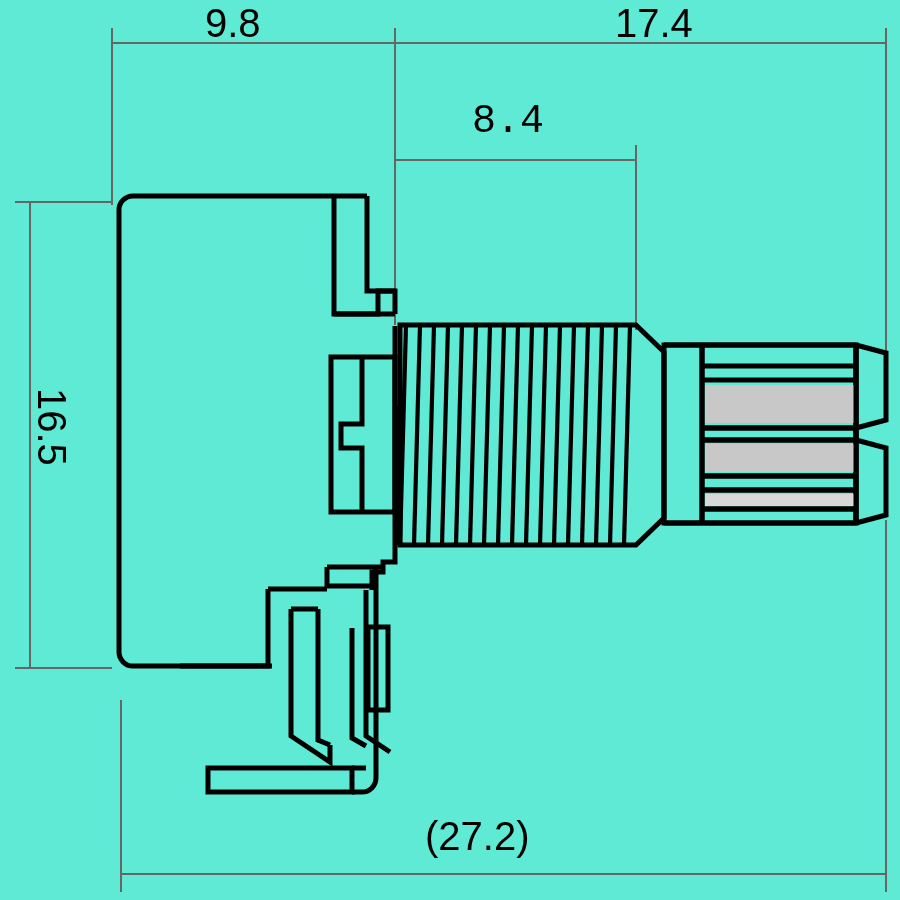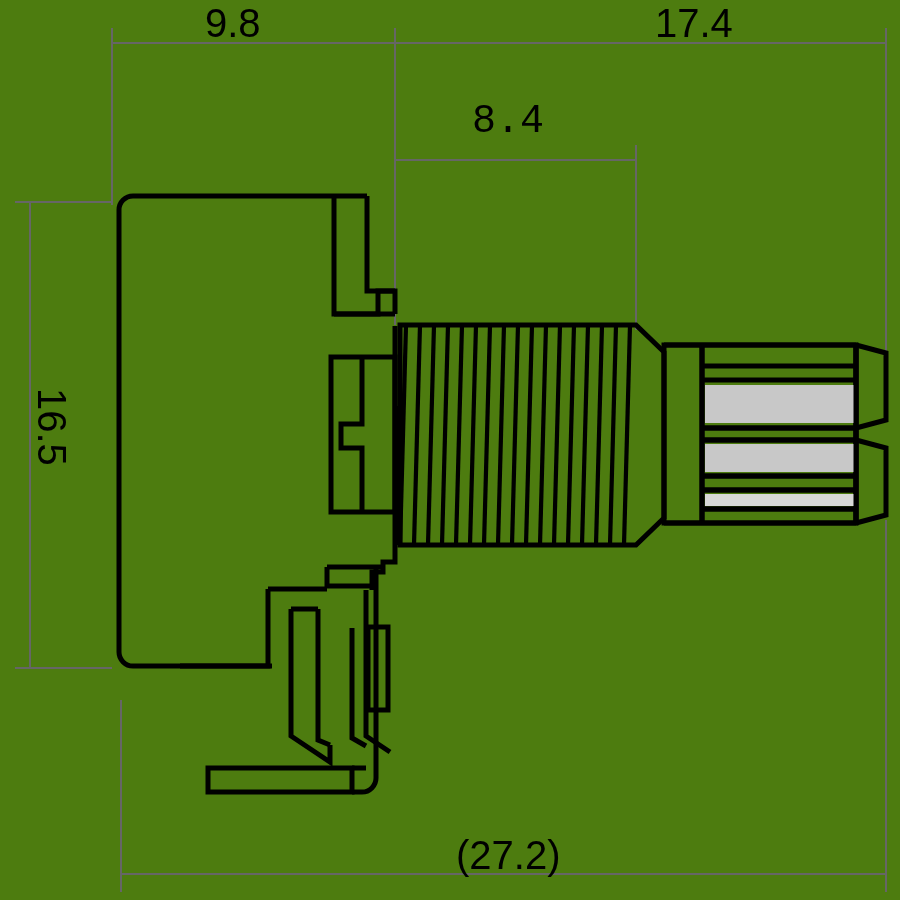--- a/index.html
+++ b/index.html
@@ -2,21 +2,21 @@
 <html><head>
 <meta charset="utf-8">
 <title>Technical Drawing</title>
 <style>
   html,body{margin:0;padding:0;background:#ffffff;}
   body{
     width:900px;height:900px;overflow:hidden;
     font-family:"Liberation Sans", sans-serif;
     position:relative;
   }
-  #stage{position:relative;width:900px;height:900px;background:#4d7c0f;}
+  #stage{position:relative;width:900px;height:900px;background:#5eead4;}
   #drawing{position:absolute;left:0;top:0;width:900px;height:900px;}
   .dim-text{
     position:absolute;
     font-family:"Liberation Sans", sans-serif;
     font-size:40px;
     color:#000;
     white-space:nowrap;
     line-height:1;
     letter-spacing:0px;
   }
@@ -181,21 +181,21 @@
       <path d="M 352 792 L 362 792
                A 14 14 0 0 0 376 778
                L 376 568"></path>
       <line x1="352" y1="768" x2="366" y2="768"></line>
     </g>
 
   </svg>
 
   <div class="dim-text" style="left:205px;top:3px;">9.8</div>
 
-  <div class="dim-text" style="left:615px;top:3px;margin-left:40px;">17.4</div>
+  <div class="dim-text" style="left:615px;top:3px;">17.4</div>
 
   <div class="dim-text" style="left:472px;top:102px;font-family:Liberation Mono, monospace;">8.4</div>
 
   <div class="dim-text rot90" style="left:72px;top:388px;">16.5</div>
 
-  <div class="dim-text" style="left:425px;top:835px;margin-left:31px;">(27.2)</div>
+  <div class="dim-text" style="left:425px;top:816px;">(27.2)</div>
 
 </div>
 
 </body></html>

